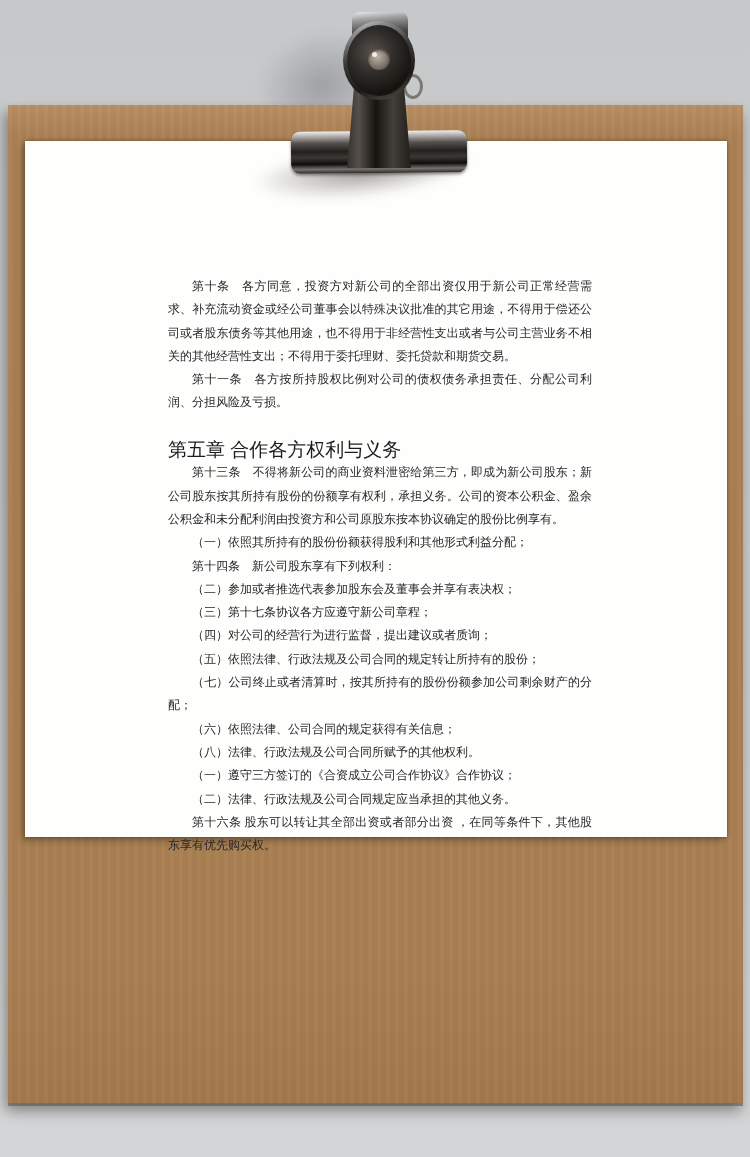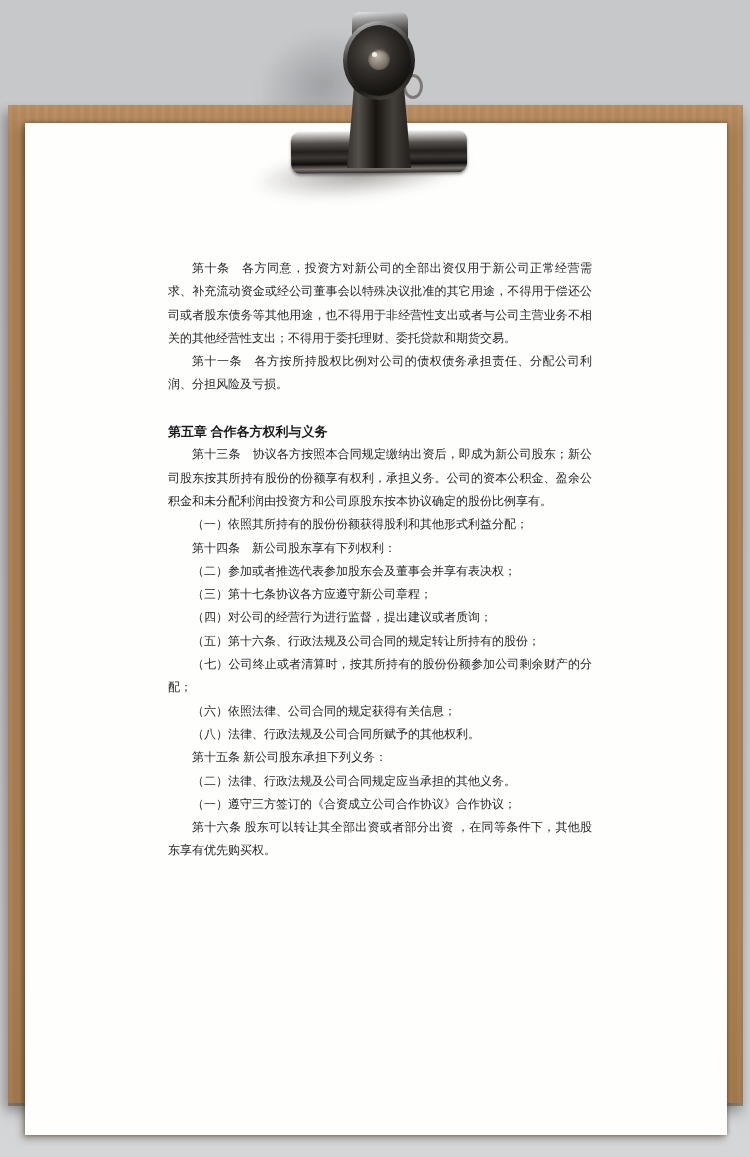--- a/index.html
+++ b/index.html
@@ -12,32 +12,32 @@
     position:absolute;left:8px;top:105px;width:735px;height:998px;
     background:linear-gradient(180deg,#b98e63 0%,#ab8155 3%,#a87f52 85%,#a2794c 100%);
     background-color:#a87f52;
     box-shadow:0 3px 0 rgba(92,82,70,.55), 0 10px 14px rgba(0,0,0,.22), -5px 6px 10px rgba(0,0,0,.20);
   }
   .board-grain{
     position:absolute;inset:0;
     background:repeating-linear-gradient(90deg,rgba(255,255,255,.025) 0 4px,rgba(0,0,0,.02) 4px 9px);
   }
   .paper{
-    position:absolute;left:17px;top:18px;width:702px;height:1012px;
+    position:absolute;left:17px;top:36px;width:702px;height:696px;
     background:#fefefd;
     box-shadow:0 0 4px rgba(40,25,10,.45), -3px 4px 7px rgba(60,40,20,.35);
   }
   .textblock{
     position:absolute;left:143px;top:134px;width:424px;
     font-size:12px;line-height:23.3px;color:#27272a;
     text-align:justify;text-justify:inter-character;
   }
   .textblock p{margin:0;text-indent:2em;}
   .textblock p.heading{
-    font-weight:bold;font-size:13px;text-indent:0;
+    font-weight:normal;font-size:19px;text-indent:0;
     margin-top:23.3px;color:#1c1c1f;
     font-family:"Liberation Sans","DejaVu Sans",sans-serif;
   }
   
   .clip-wall-shadow{
     position:absolute;left:252px;top:28px;width:140px;height:115px;
     background:radial-gradient(ellipse at center,rgba(40,40,45,.25) 0%,rgba(40,40,45,0) 68%);
     filter:blur(4px);transform:rotate(-20deg);
   }
   .clip-bar-shadow{
@@ -90,33 +90,32 @@
 
   <div class="clip-wall-shadow"></div>
 
   <div class="board">
     <div class="board-grain"></div>
     <div class="paper">
       <div class="textblock">
         <p>第十条　各方同意，投资方对新公司的全部出资仅用于新公司正常经营需求、补充流动资金或经公司董事会以特殊决议批准的其它用途，不得用于偿还公司或者股东债务等其他用途，也不得用于非经营性支出或者与公司主营业务不相关的其他经营性支出；不得用于委托理财、委托贷款和期货交易。</p>
         <p>第十一条　各方按所持股权比例对公司的债权债务承担责任、分配公司利润、分担风险及亏损。</p>
         <p class="heading">第五章 合作各方权利与义务</p>
-        <p>第十三条　协议各方按照本合同规定缴纳出资后，即成为新公司股东；新公司股东按其所持有股份的份额享有权利，承担义务。公司的资本公积金、盈余公积金和未分配利润由投资方和公司原股东按本协议确定的股份比例享有。</p>
+        <p>第十三条　不得将新公司的商业资料泄密给第三方，即成为新公司股东；新公司股东按其所持有股份的份额享有权利，承担义务。公司的资本公积金、盈余公积金和未分配利润由投资方和公司原股东按本协议确定的股份比例享有。</p>
         <p>（一）依照其所持有的股份份额获得股利和其他形式利益分配；</p>
         <p>第十四条　新公司股东享有下列权利：</p>
         <p>（二）参加或者推选代表参加股东会及董事会并享有表决权；</p>
         <p>（三）第十七条协议各方应遵守新公司章程；</p>
         <p>（四）对公司的经营行为进行监督，提出建议或者质询；</p>
-        <p>（五）第十六条、行政法规及公司合同的规定转让所持有的股份；</p>
+        <p>（五）依照法律、行政法规及公司合同的规定转让所持有的股份；</p>
         <p>（七）公司终止或者清算时，按其所持有的股份份额参加公司剩余财产的分配；</p>
         <p>（六）依照法律、公司合同的规定获得有关信息；</p>
         <p>（八）法律、行政法规及公司合同所赋予的其他权利。</p>
-        <p>第十五条 新公司股东承担下列义务：</p>
+        <p>（一）遵守三方签订的《合资成立公司合作协议》合作协议；</p>
         <p>（二）法律、行政法规及公司合同规定应当承担的其他义务。</p>
-        <p>（一）遵守三方签订的《合资成立公司合作协议》合作协议；</p>
         <p>第十六条 股东可以转让其全部出资或者部分出资 ，在同等条件下，其他股东享有优先购买权。</p>
       </div>
     </div>
   </div>
 
   <div class="clip-bar-shadow"></div>
   <div class="clip-top"></div>
   <div class="clip-loop"></div>
   <div class="clip-bar"></div>
   <div class="clip-arm"></div>

